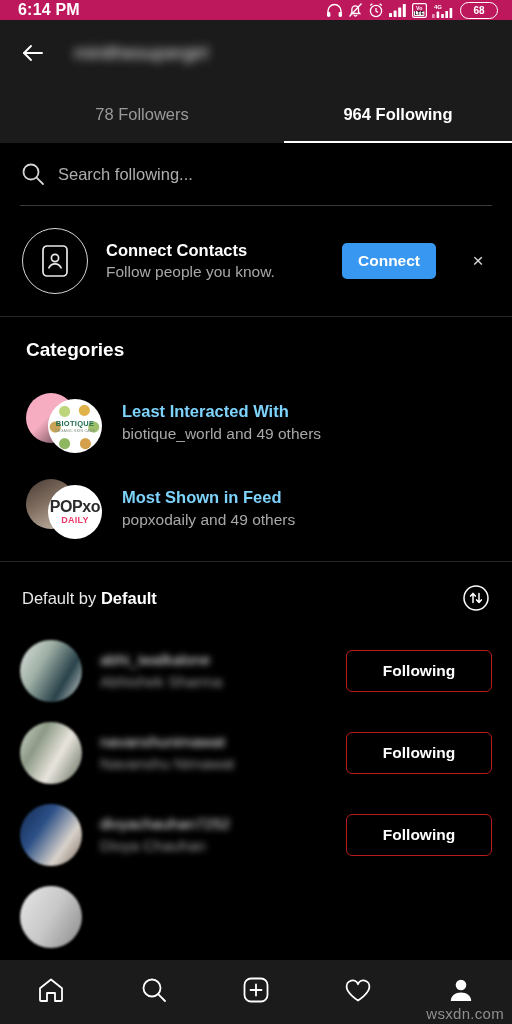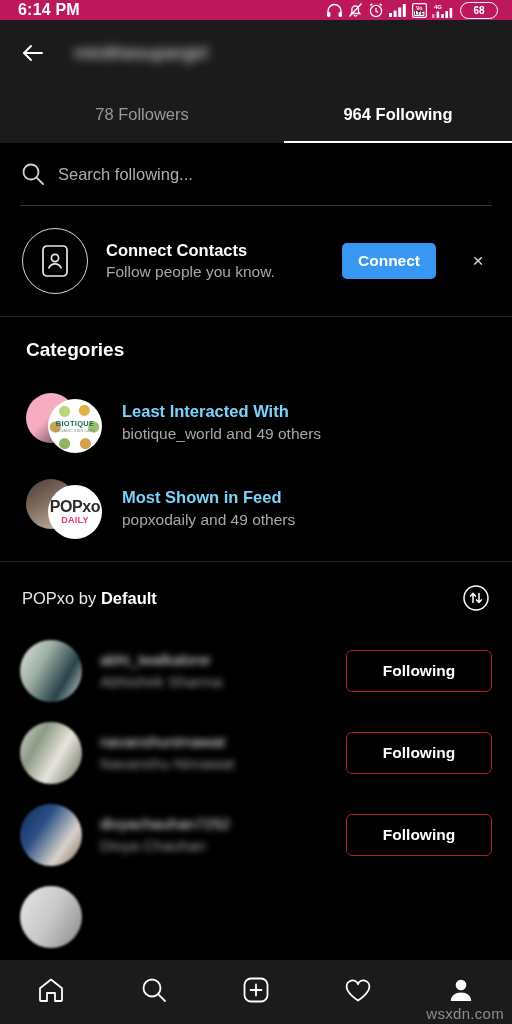--- a/index.html
+++ b/index.html
@@ -293,21 +293,21 @@
       <div>
         <div class="cat-text-title">Most Shown in Feed</div>
         <div class="cat-text-sub">popxodaily and 49 others</div>
       </div>
     </div>
   </div>
   <div class="section-divider"></div>
 
   <div class="sort-row">
     <div class="sort-label">
-      <span>POPxo by </span><b>Default</b>
+      <span>Default by </span><b>Default</b>
     </div>
     <span class="sort-icon">
       <svg width="28" height="28" viewBox="0 0 28 28" fill="none" stroke="#fff" stroke-width="1.5" stroke-linecap="round" stroke-linejoin="round">
         <circle cx="14" cy="14" r="12"></circle>
         <path d="M11 18.5V9.5M11 9.5l-2.4 2.6M11 9.5l2.4 2.6"></path>
         <path d="M17 9.5v9M17 18.5l-2.4-2.6M17 18.5l2.4-2.6"></path>
       </svg>
     </span>
   </div>
 

